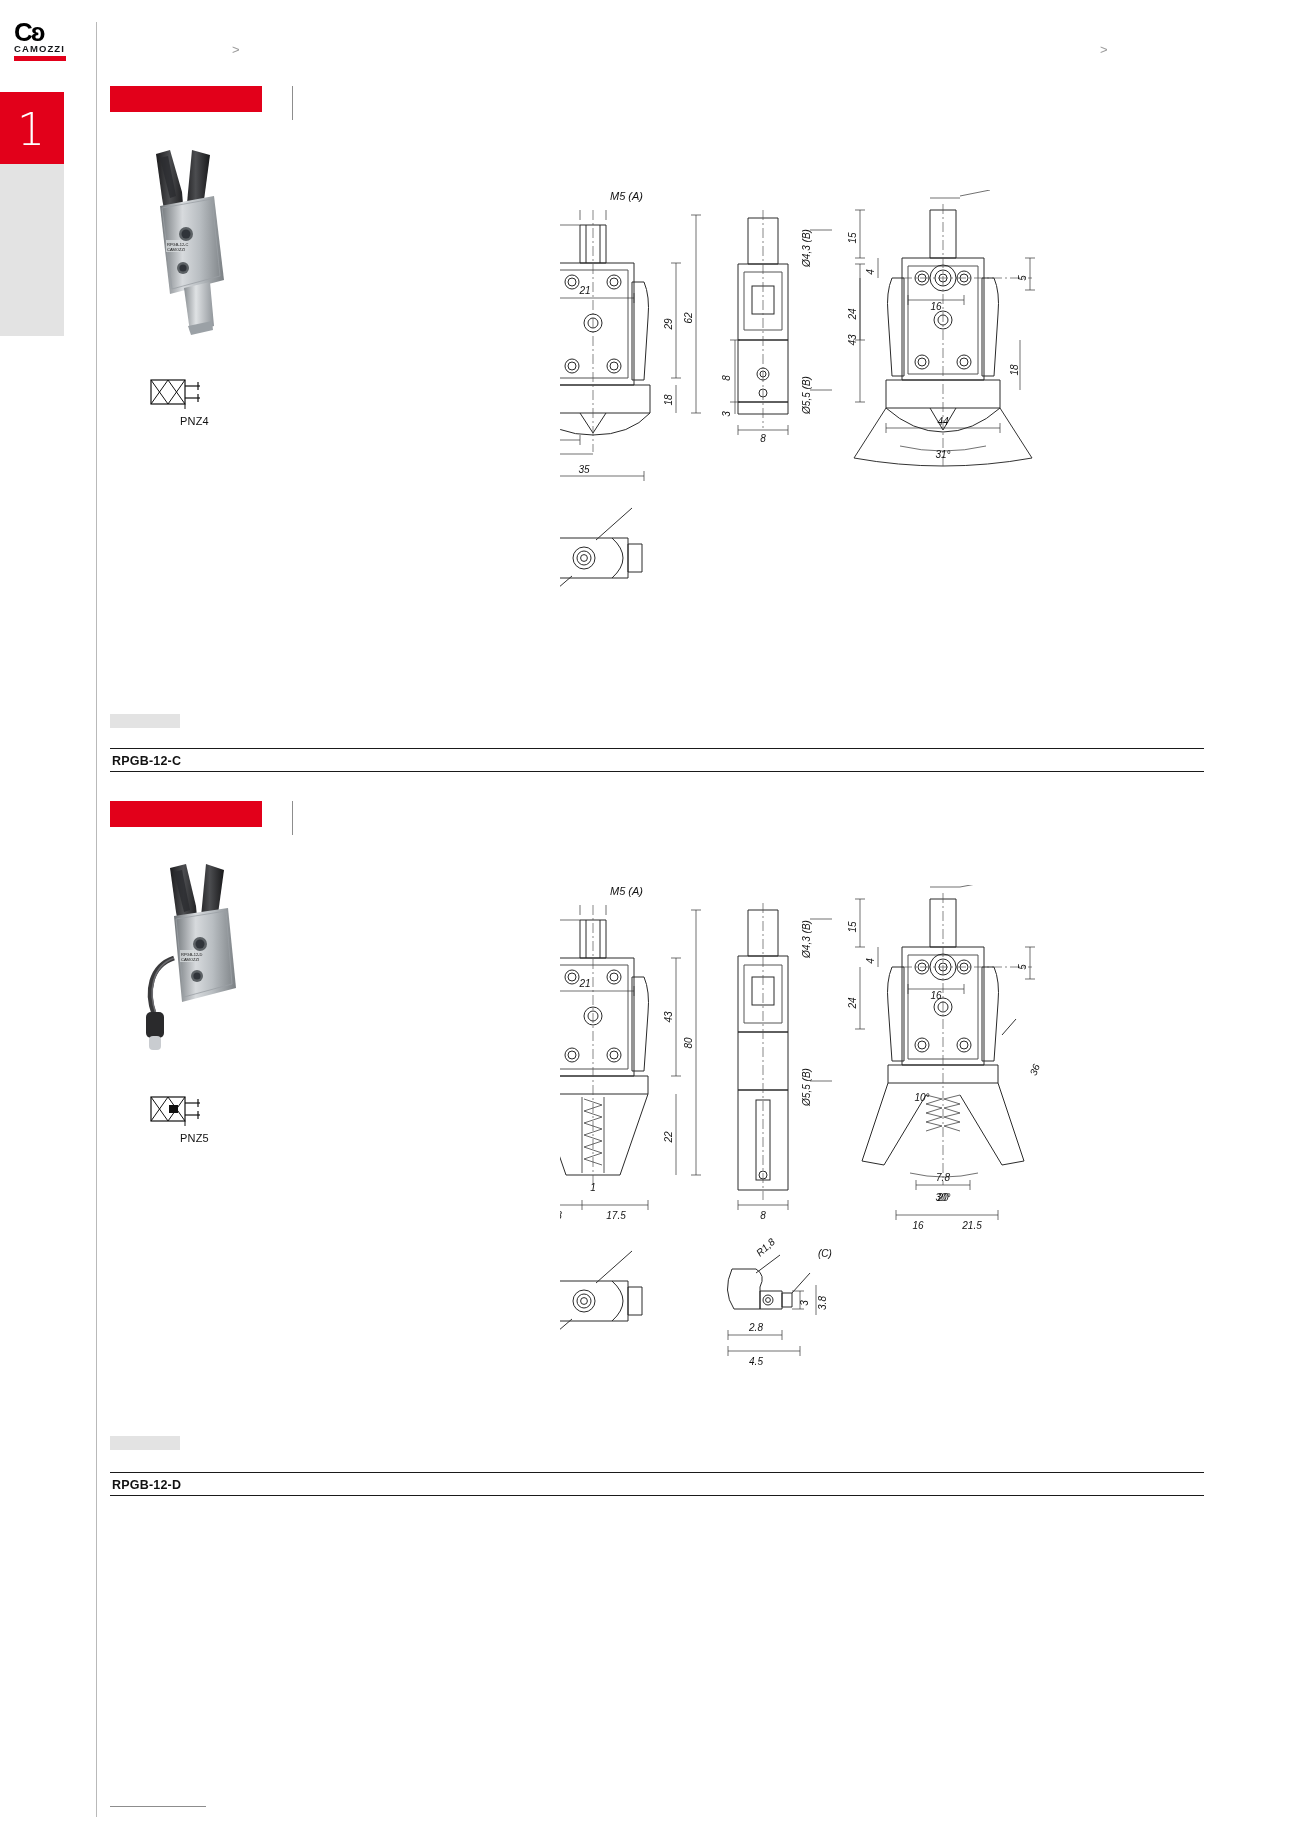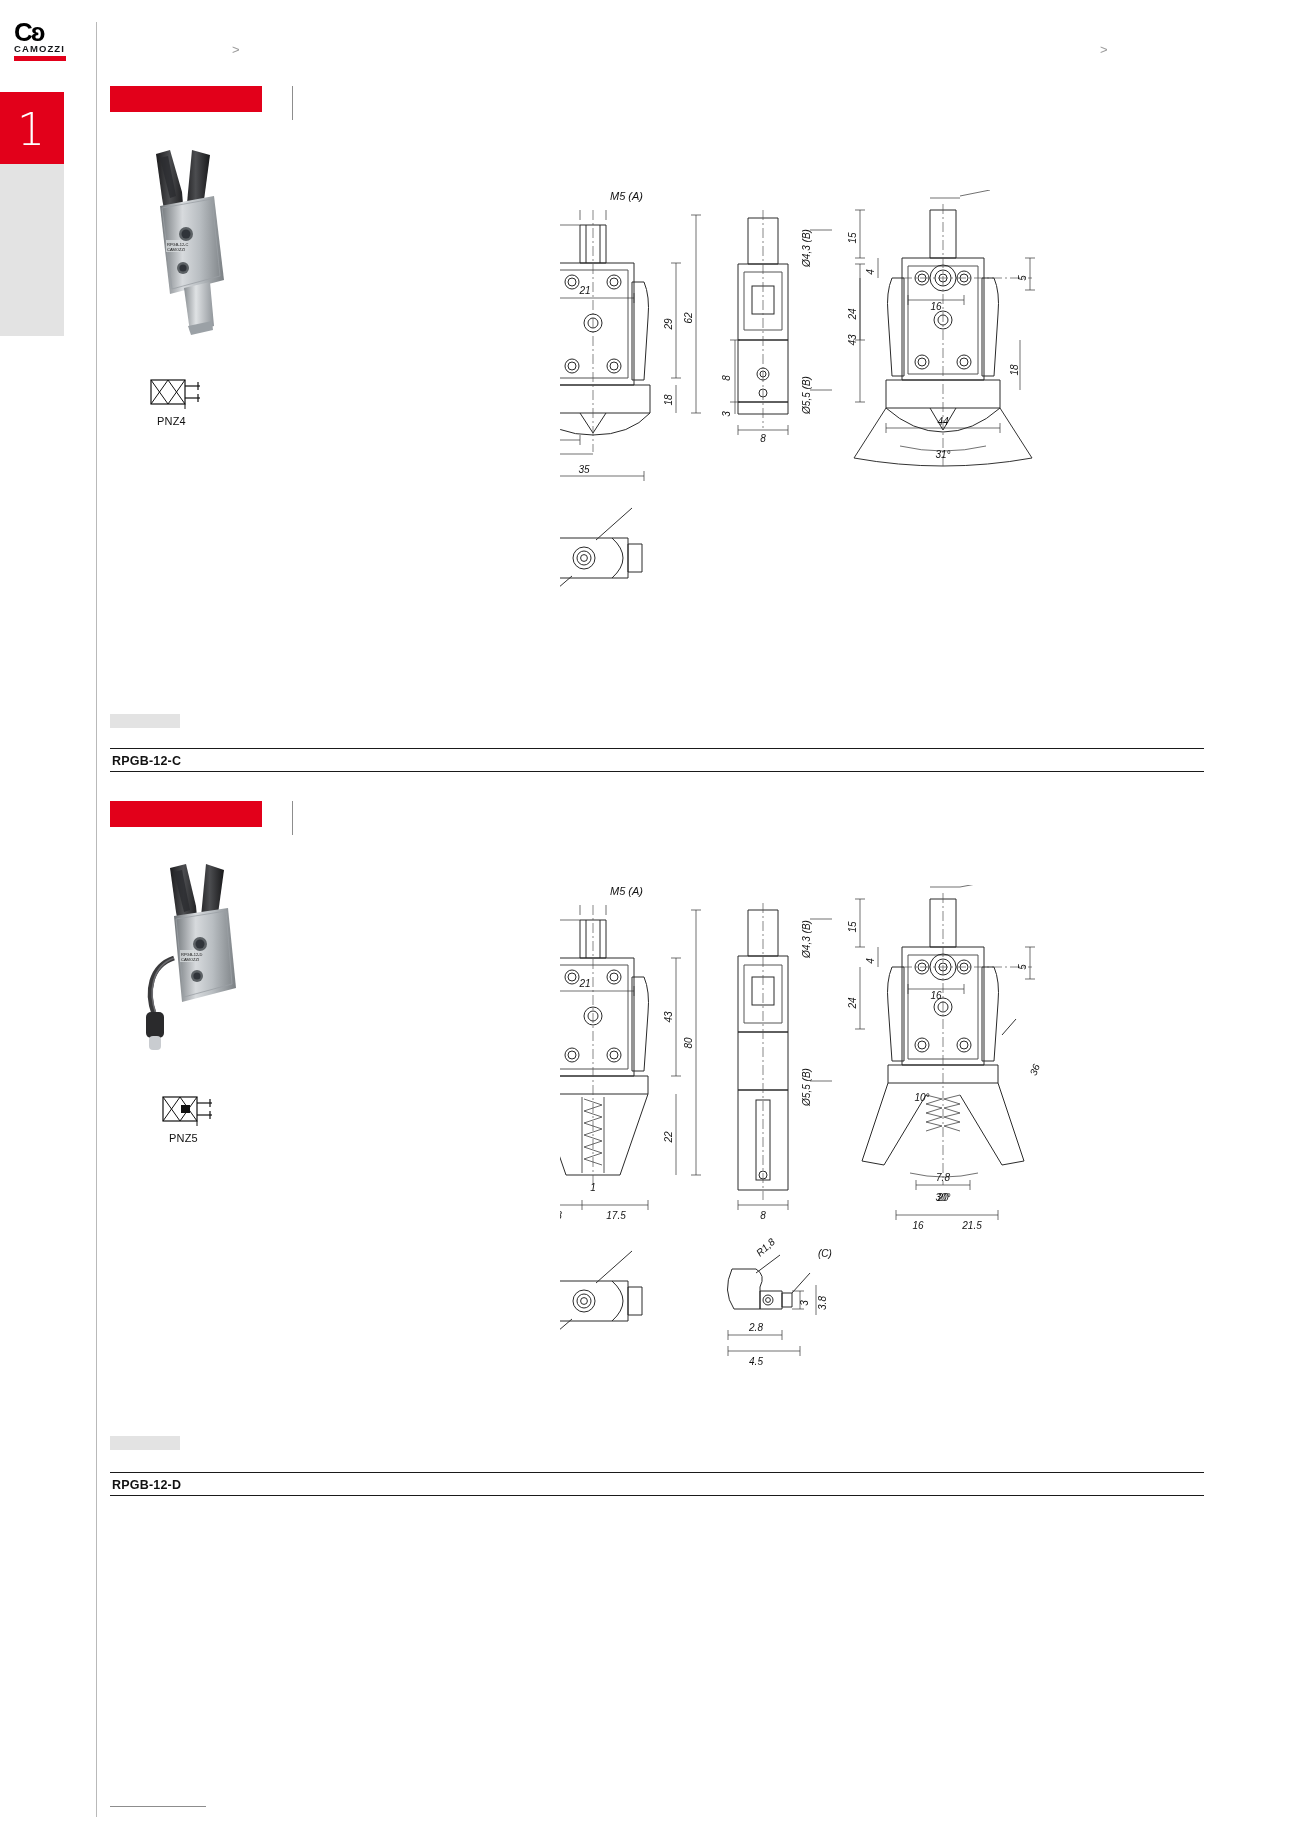--- a/index.html
+++ b/index.html
@@ -36,21 +36,21 @@
   .code-rule-bot { position: absolute; height: 1px; background: #1a1a1a; }
   .code-label { position: absolute; font-size: 12.5px; font-weight: bold; color: #111; letter-spacing: .2px; }
   .hr-thin { position: absolute; height: 1px; background: #8d8d8d; }
 
   
   .photo { position: absolute; }
   .photo svg { display: block; }
 
   
   .sym { position: absolute; }
-  .sym-label { font-size: 11px; color: #111; letter-spacing: .2px; margin-top: 1px; margin-left: 7px; }
+  .sym-label { font-size: 11px; color: #111; letter-spacing: .2px; margin-top: 1px; margin-left: 30px; }
 
   
   .draw { position: absolute; font-style: italic; }
   .draw svg { display: block; }
 
   text { font-family: "Liberation Sans", sans-serif; fill: #111; }
 </style>
 </head>
 <body>
 
@@ -352,21 +352,21 @@
       <text x="41" y="94" font-size="4" fill="#2a2a2a">RPGB-12-D</text>
       <text x="41" y="99" font-size="4" fill="#2a2a2a">CAMOZZI</text>
 
       <path d="M34 96 C10 104 6 130 14 152" stroke="#3a3a3c" stroke-width="5" fill="none"></path>
       <path d="M34 96 C12 104 8 130 16 152" stroke="#6a6a6e" stroke-width="1.6" fill="none"></path>
       <rect x="6" y="150" width="18" height="26" rx="5" fill="#2a2a2c"></rect>
       <rect x="9" y="174" width="12" height="14" rx="4" fill="#c9ccd0"></rect>
     </svg>
   </div>
 
-  <div class="sym" style="left:162px; top:1095px;">
+  <div class="sym" style="left:150px; top:1095px;">
     <svg width="70" height="32" viewBox="0 0 70 32">
       <rect x="1" y="2" width="34" height="24" fill="none" stroke="#111" stroke-width="1.2"></rect>
       <line x1="1" y1="2" x2="18" y2="26" stroke="#111" stroke-width="1"></line>
       <line x1="18" y1="2" x2="1" y2="26" stroke="#111" stroke-width="1"></line>
       <line x1="18" y1="2" x2="35" y2="26" stroke="#111" stroke-width="1"></line>
       <line x1="35" y1="2" x2="18" y2="26" stroke="#111" stroke-width="1"></line>
       <rect x="19" y="10" width="9" height="8" fill="#111"></rect>
       <line x1="35" y1="8" x2="50" y2="8" stroke="#111" stroke-width="1.2"></line>
       <line x1="35" y1="20" x2="50" y2="20" stroke="#111" stroke-width="1.2"></line>
       <line x1="48" y1="4" x2="48" y2="12" stroke="#111" stroke-width="1.2"></line>

